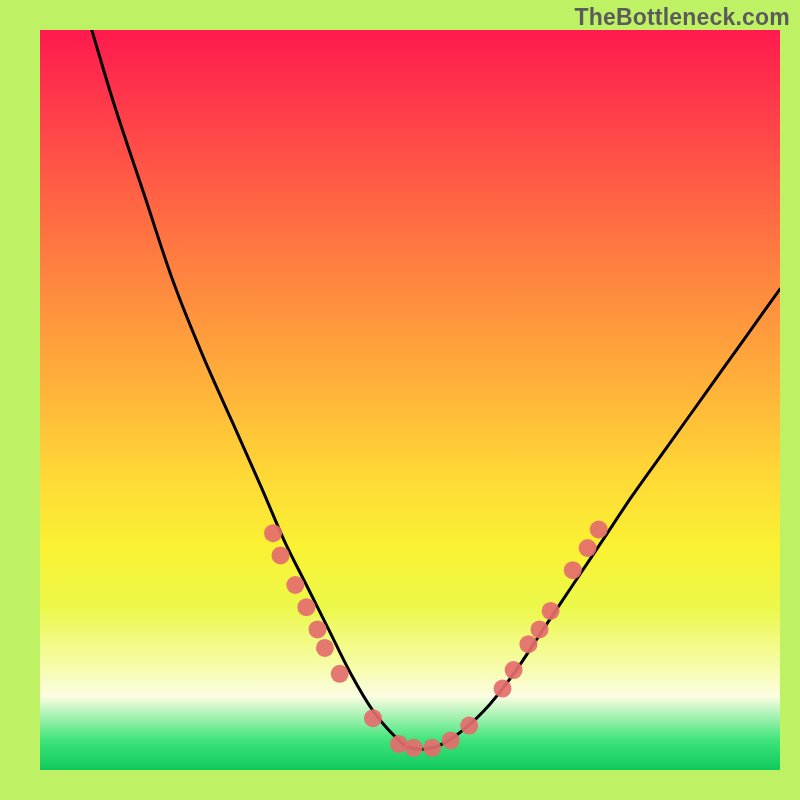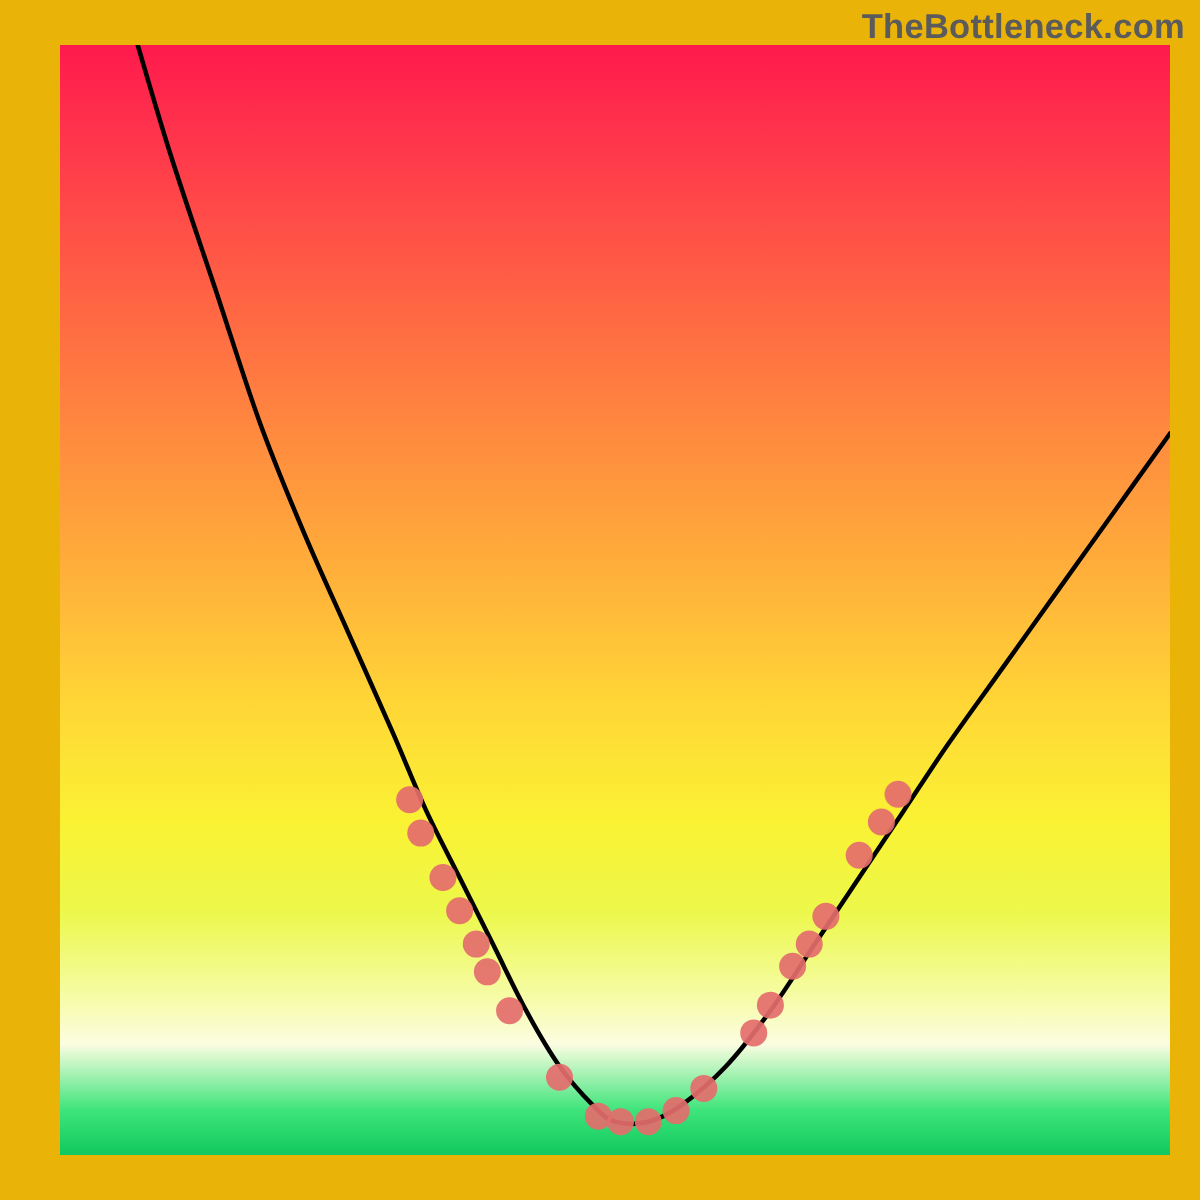--- a/index.html
+++ b/index.html
@@ -6,21 +6,21 @@
     margin: 0;
     padding: 0;
     width: 800px;
     height: 800px;
     overflow: hidden;
     font-family: Arial, Helvetica, sans-serif;
   }
   .outer {
     width: 800px;
     height: 800px;
-    background: #eab308;
+    background: #bef264;
     position: relative;
   }
   .watermark {
     position: absolute;
     top: 4px;
     right: 10px;
     color: #5b5b5b;
     font-size: 23px;
     font-weight: 600;
     letter-spacing: 0.2px;

